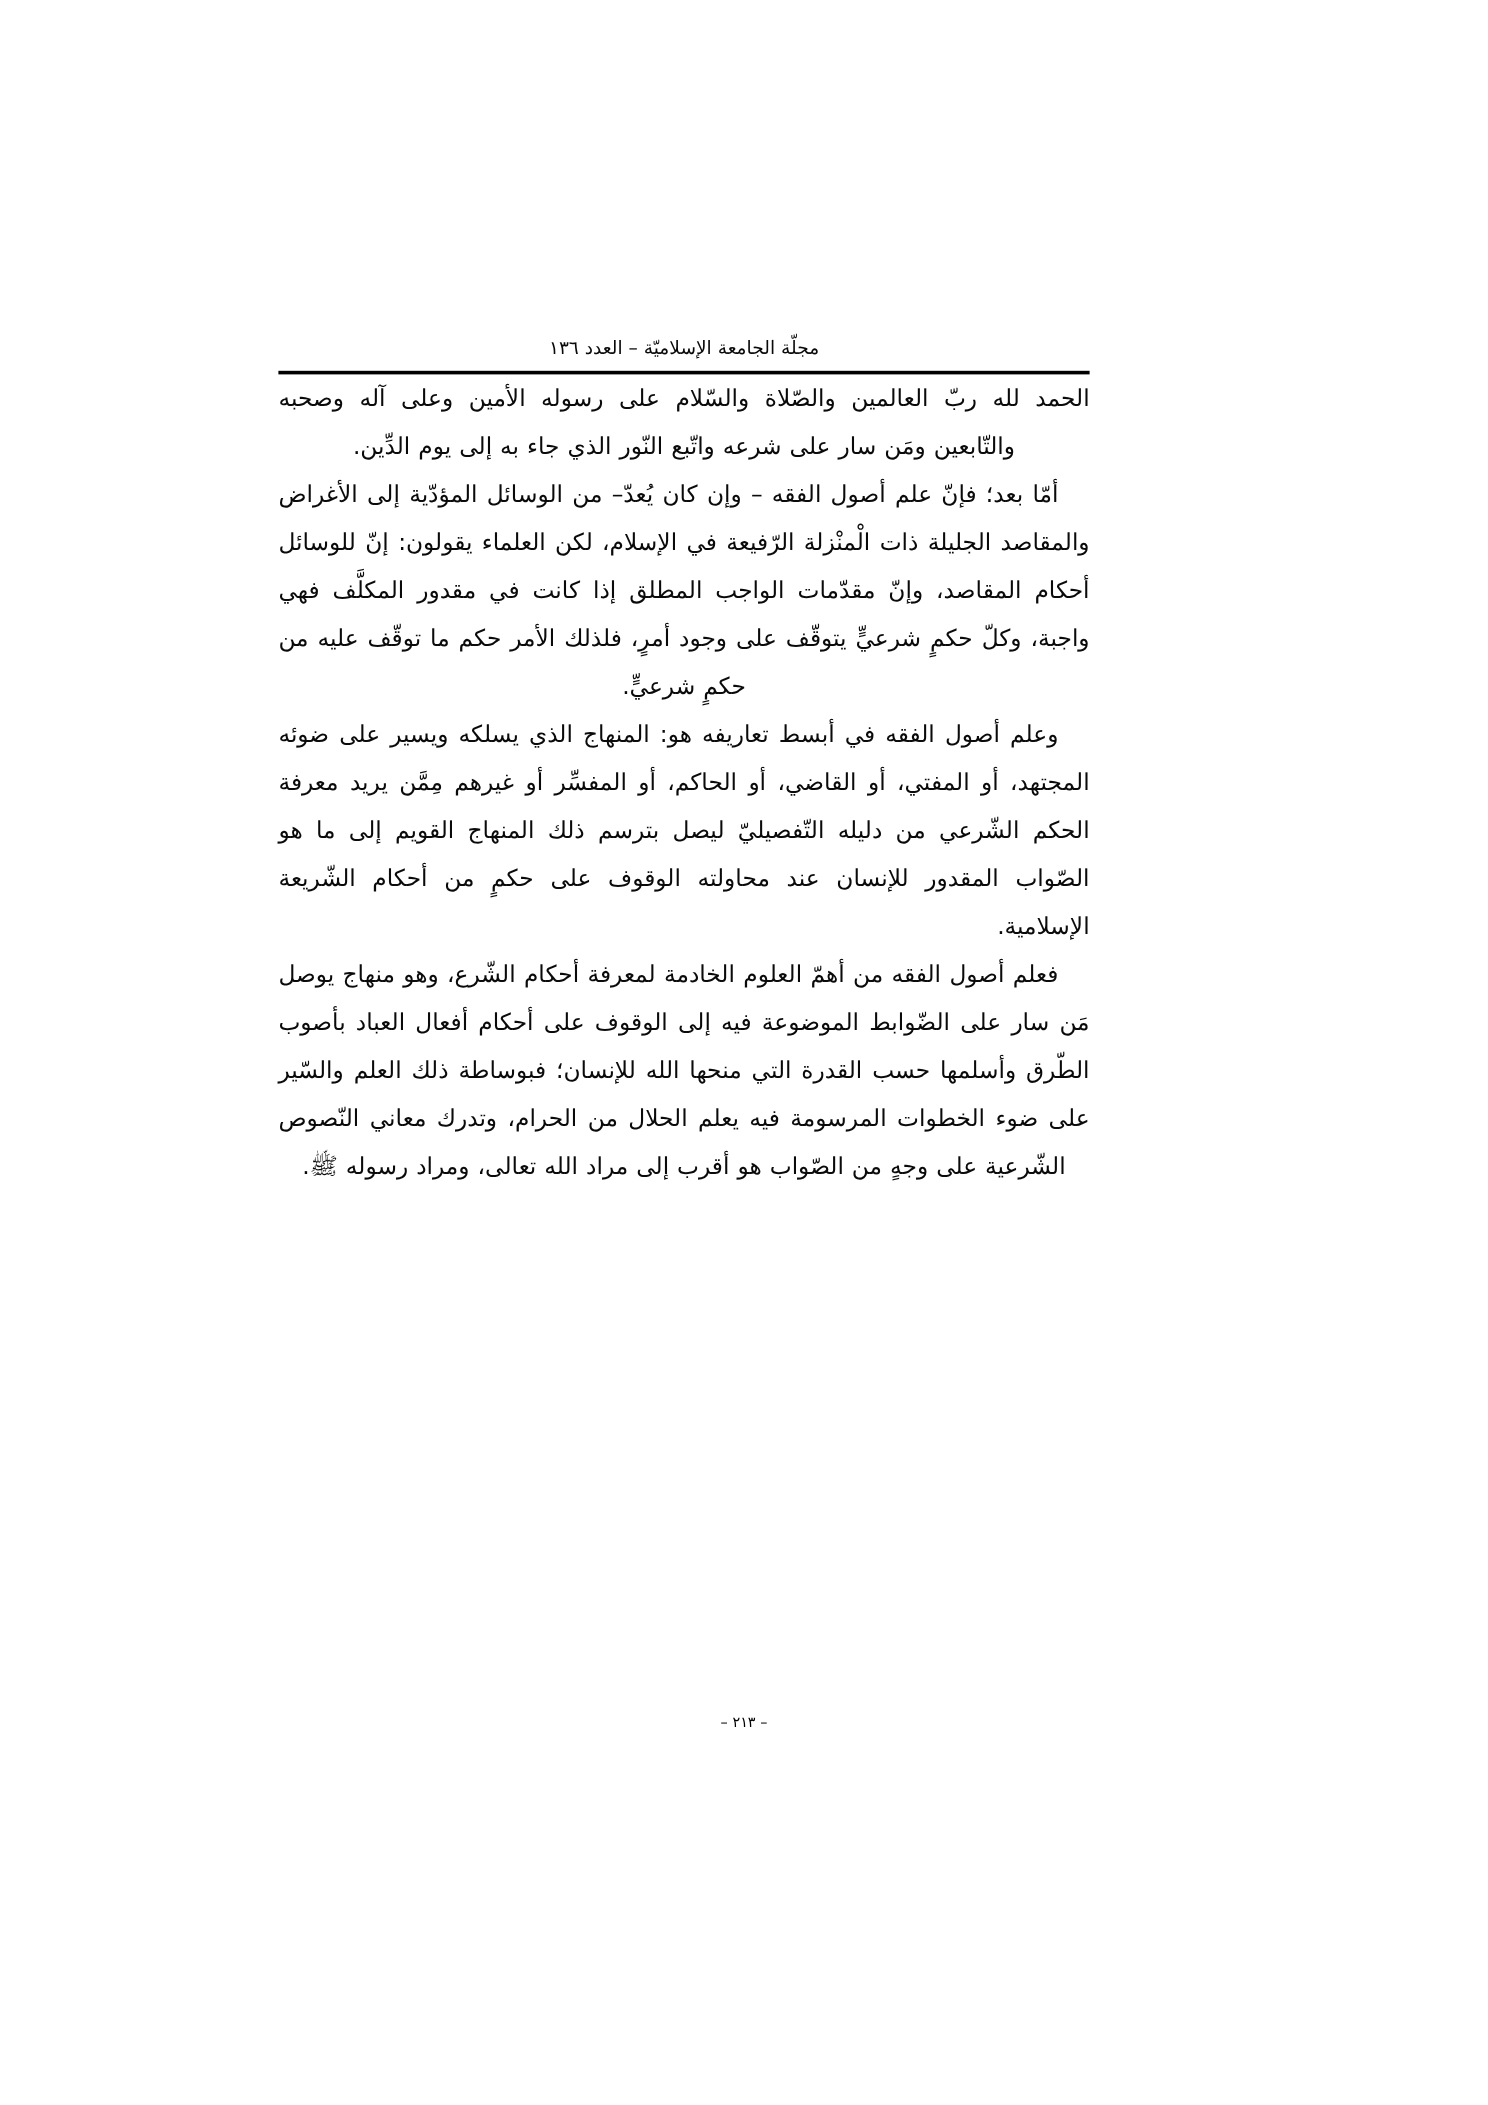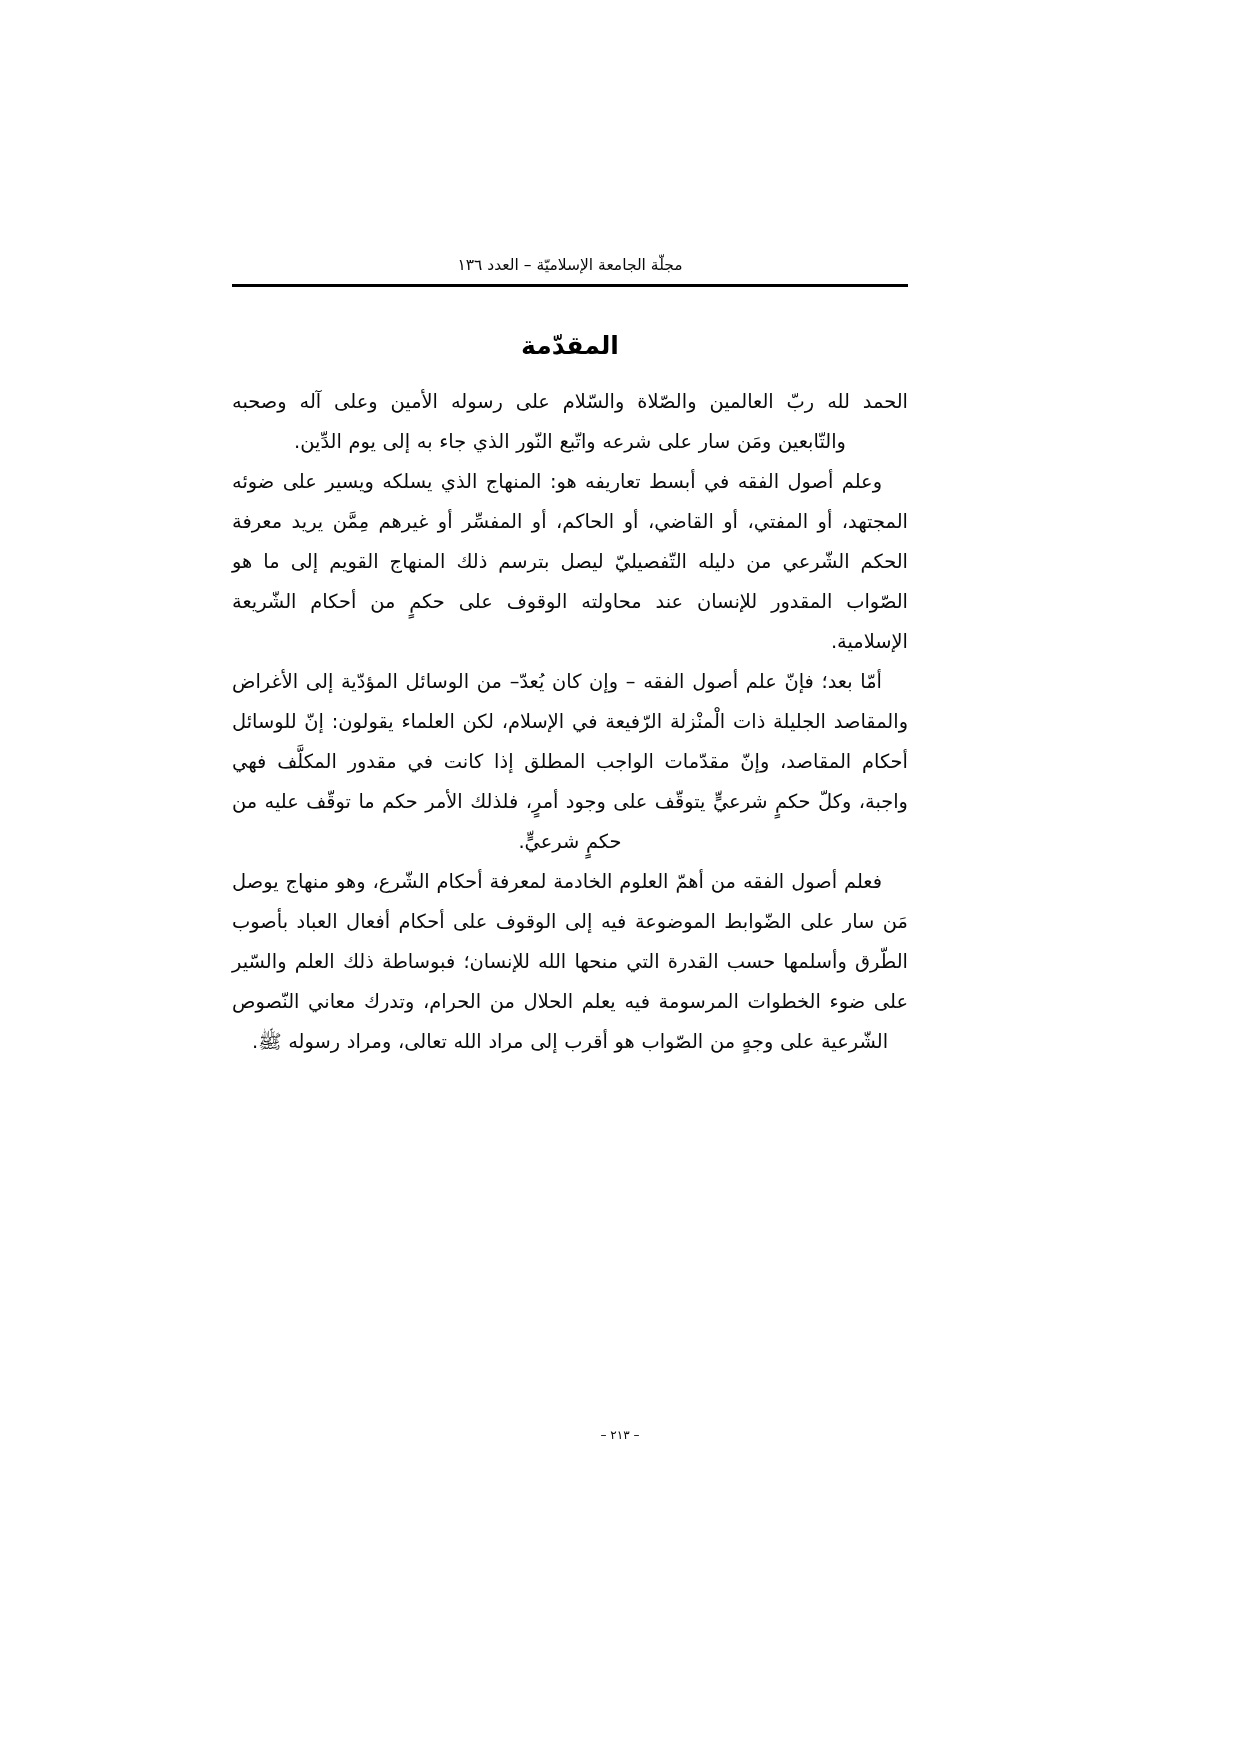--- a/index.html
+++ b/index.html
@@ -38,20 +38,21 @@
   
   .running-header {
     text-align: center;
     font-family: "DejaVu Sans", "Liberation Sans", sans-serif;
     font-size: 15.5px;
     line-height: 1.25;
     letter-spacing: 0px;
     direction: rtl;
     color: #090909;
     padding-bottom: 9px;
+    margin-top: 25px;
   }
 
   .header-rule {
     border: 0;
     border-top: 3.2px solid #000;
     margin: 0 0 0 0;
     width: 100%;
   }
 
   
@@ -114,28 +115,27 @@
 <body>
 
 <div class="page">
 
   <div class="content">
 
     <div class="running-header">مجلّة الجامعة الإسلاميّة – العدد ١٣٦</div>
 
     <hr class="header-rule">
 
-    <h1 class="section-title">المقدّمة</h1>
 
     <div class="body-text">
       <p class="flow last-center">الحمد لله ربّ العالمين والصّلاة والسّلام على رسوله الأمين وعلى آله وصحبه والتّابعين ومَن سار على شرعه واتّبع النّور الذي جاء به إلى يوم الدِّين.</p>
 
+      <p class="flow indent last-center">أمّا بعد؛ فإنّ علم أصول الفقه – وإن كان يُعدّ– من الوسائل المؤدّية إلى الأغراض والمقاصد الجليلة ذات الْمنْزلة الرّفيعة في الإسلام، لكن العلماء يقولون: إنّ للوسائل أحكام المقاصد، وإنّ مقدّمات الواجب المطلق إذا كانت في مقدور المكلَّف فهي واجبة، وكلّ حكمٍ شرعيٍّ يتوقّف على وجود أمرٍ، فلذلك الأمر حكم ما توقّف عليه من حكمٍ شرعيٍّ.</p>
+
       <p class="flow indent last-right">وعلم أصول الفقه في أبسط تعاريفه هو: المنهاج الذي يسلكه ويسير على ضوئه المجتهد، أو المفتي، أو القاضي، أو الحاكم، أو المفسِّر أو غيرهم مِمَّن يريد معرفة الحكم الشّرعي من دليله التّفصيليّ ليصل بترسم ذلك المنهاج القويم إلى ما هو الصّواب المقدور للإنسان عند محاولته الوقوف على حكمٍ من أحكام الشّريعة الإسلامية.</p>
-
-      <p class="flow indent last-center">أمّا بعد؛ فإنّ علم أصول الفقه – وإن كان يُعدّ– من الوسائل المؤدّية إلى الأغراض والمقاصد الجليلة ذات الْمنْزلة الرّفيعة في الإسلام، لكن العلماء يقولون: إنّ للوسائل أحكام المقاصد، وإنّ مقدّمات الواجب المطلق إذا كانت في مقدور المكلَّف فهي واجبة، وكلّ حكمٍ شرعيٍّ يتوقّف على وجود أمرٍ، فلذلك الأمر حكم ما توقّف عليه من حكمٍ شرعيٍّ.</p>
 
       <p class="flow indent last-center">فعلم أصول الفقه من أهمّ العلوم الخادمة لمعرفة أحكام الشّرع، وهو منهاج يوصل مَن سار على الضّوابط الموضوعة فيه إلى الوقوف على أحكام أفعال العباد بأصوب الطّرق وأسلمها حسب القدرة التي منحها الله للإنسان؛ فبوساطة ذلك العلم والسّير على ضوء الخطوات المرسومة فيه يعلم الحلال من الحرام، وتدرك معاني النّصوص الشّرعية على وجهٍ من الصّواب هو أقرب إلى مراد الله تعالى، ومراد رسوله ﷺ.</p>
 
     </div>
 
   </div>
 
   <div class="page-number">– ٢١٣ –</div>
 
 </div>

